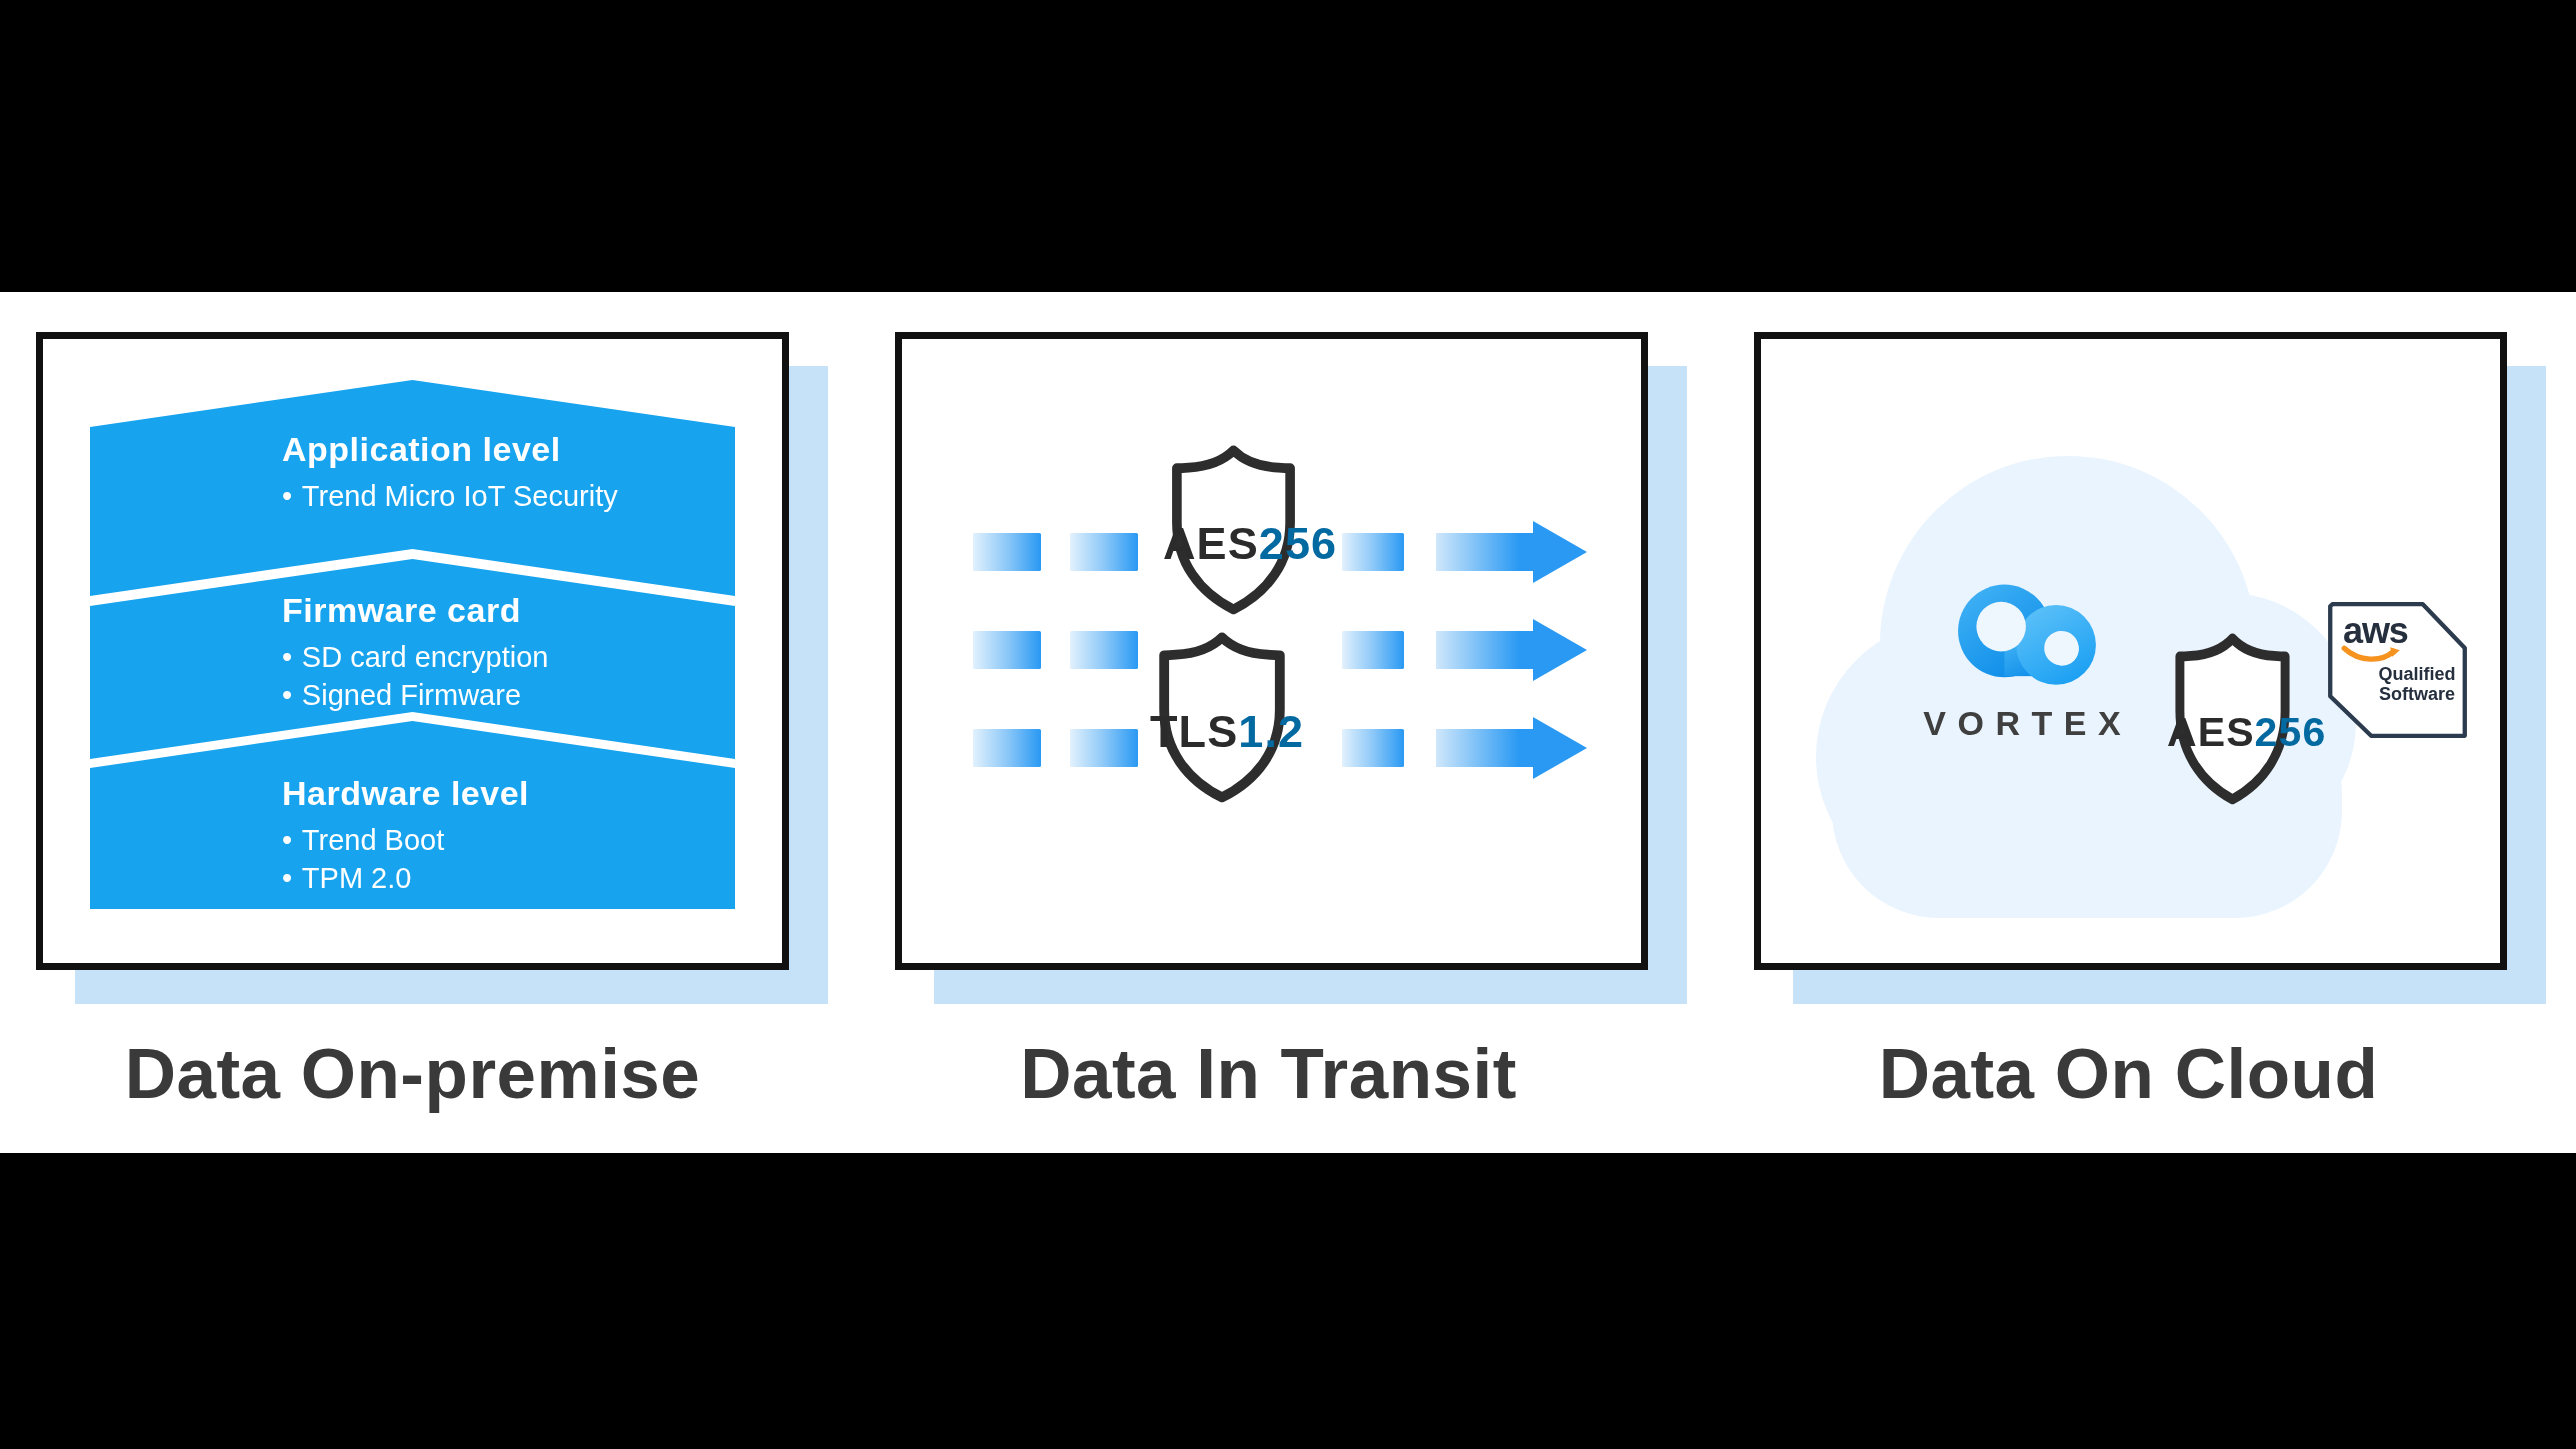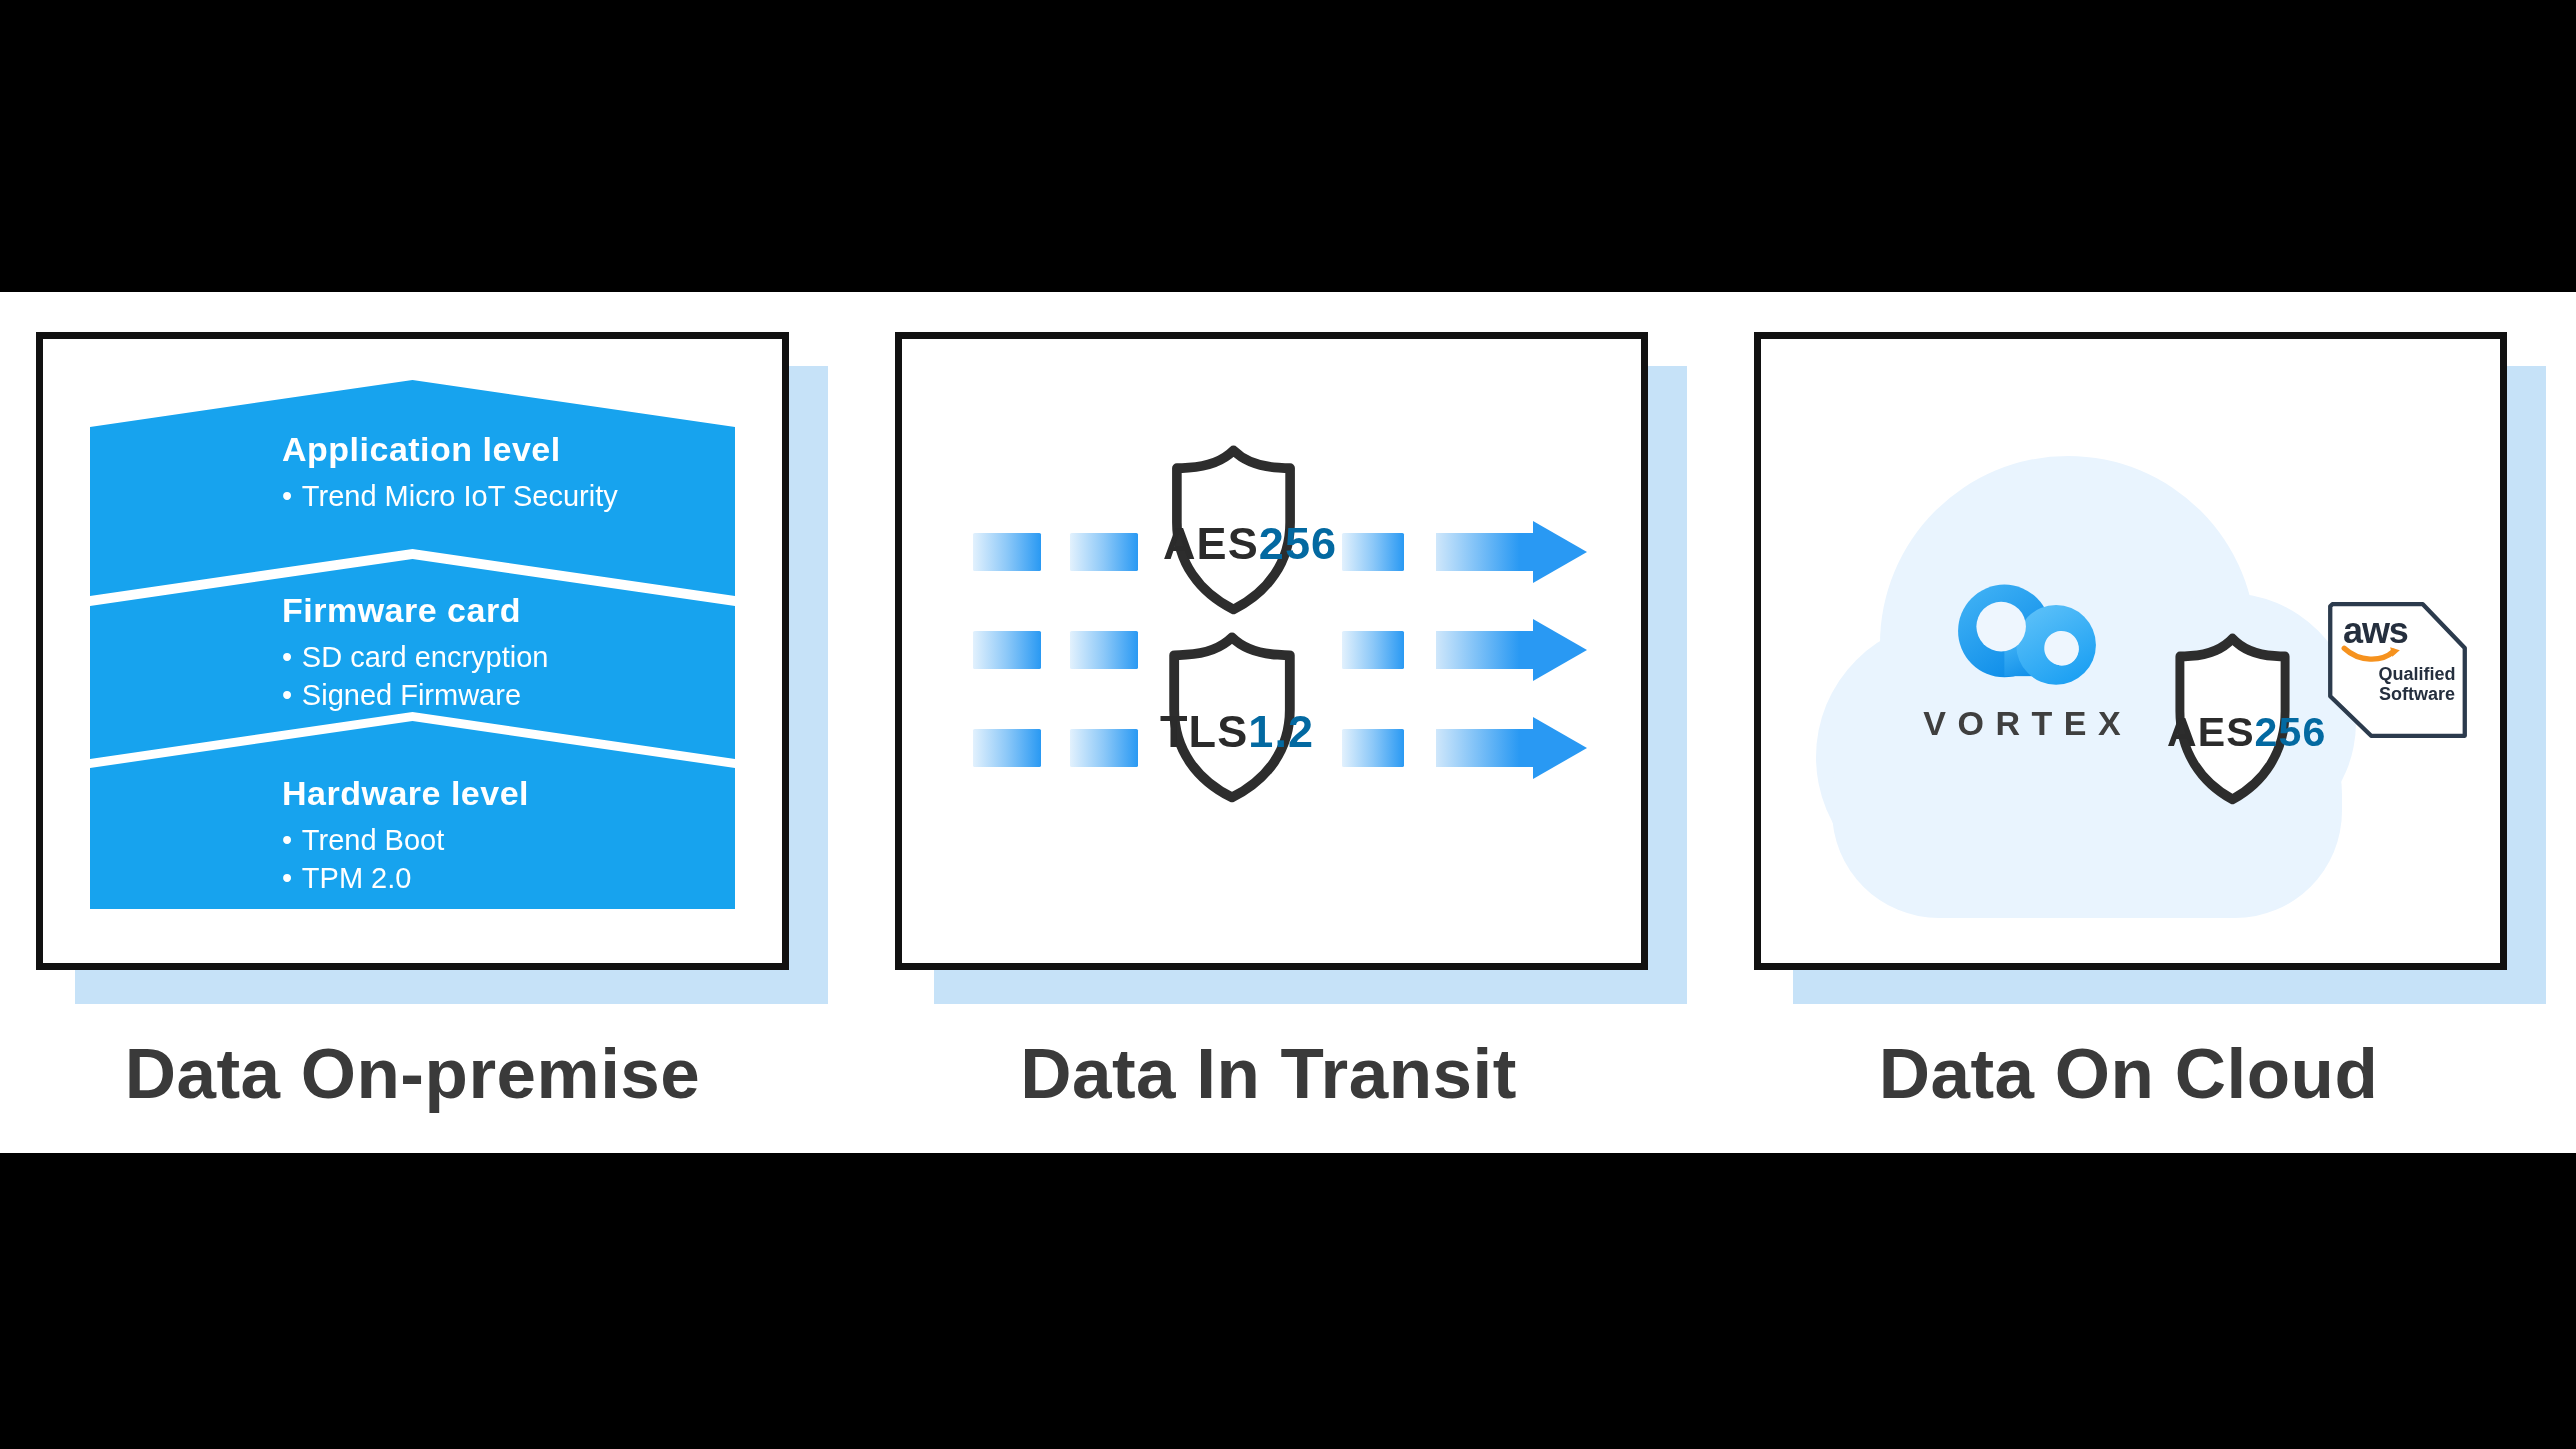--- a/index.html
+++ b/index.html
@@ -48,21 +48,21 @@
 
   .shield{position:absolute;}
   .shield svg.outline{position:absolute;left:0;top:0;width:100%;height:100%;}
   .shield-content{position:absolute;left:0;top:0;width:100%;height:100%;
         display:flex;flex-direction:row;align-items:center;box-sizing:border-box;}
   .shield-top{font-size:45px;line-height:49px;font-weight:bold;color:#2b2b2b;letter-spacing:1.1px;}
   .shield-rule{width:74%;height:0;border-top:4.8px solid #2b2b2b;margin:3.2px 0 4.3px 0;}
   .shield-bottom{font-size:45px;line-height:49px;font-weight:bold;color:#0369a1;letter-spacing:1.1px;}
   .sh-aes{left:261px;top:106px;width:141px;height:172px;}
   .sh-aes .shield-content{padding-top:25px;}
-  .sh-tls{left:258px;top:293px;width:144px;height:173px;text-decoration:underline;}
+  .sh-tls{left:248px;top:293px;width:144px;height:173px;text-decoration:underline;}
   .sh-tls .shield-content{padding-top:25px;}
 
   
   .cloud{position:absolute;left:55px;top:117px;width:539px;height:462px;}
   .cloud .c{position:absolute;background:#e9f4fe;border-radius:50%;}
   .cl-main{left:64px;top:0;width:376px;height:376px;}
   .cl-left{left:0;top:164px;width:274px;height:274px;}
   .cl-right{left:282px;top:137px;width:258px;height:258px;}
   .cl-body{position:absolute;left:16px;top:231px;width:510px;height:231px;
            background:#e9f4fe;border-radius:107px;}

